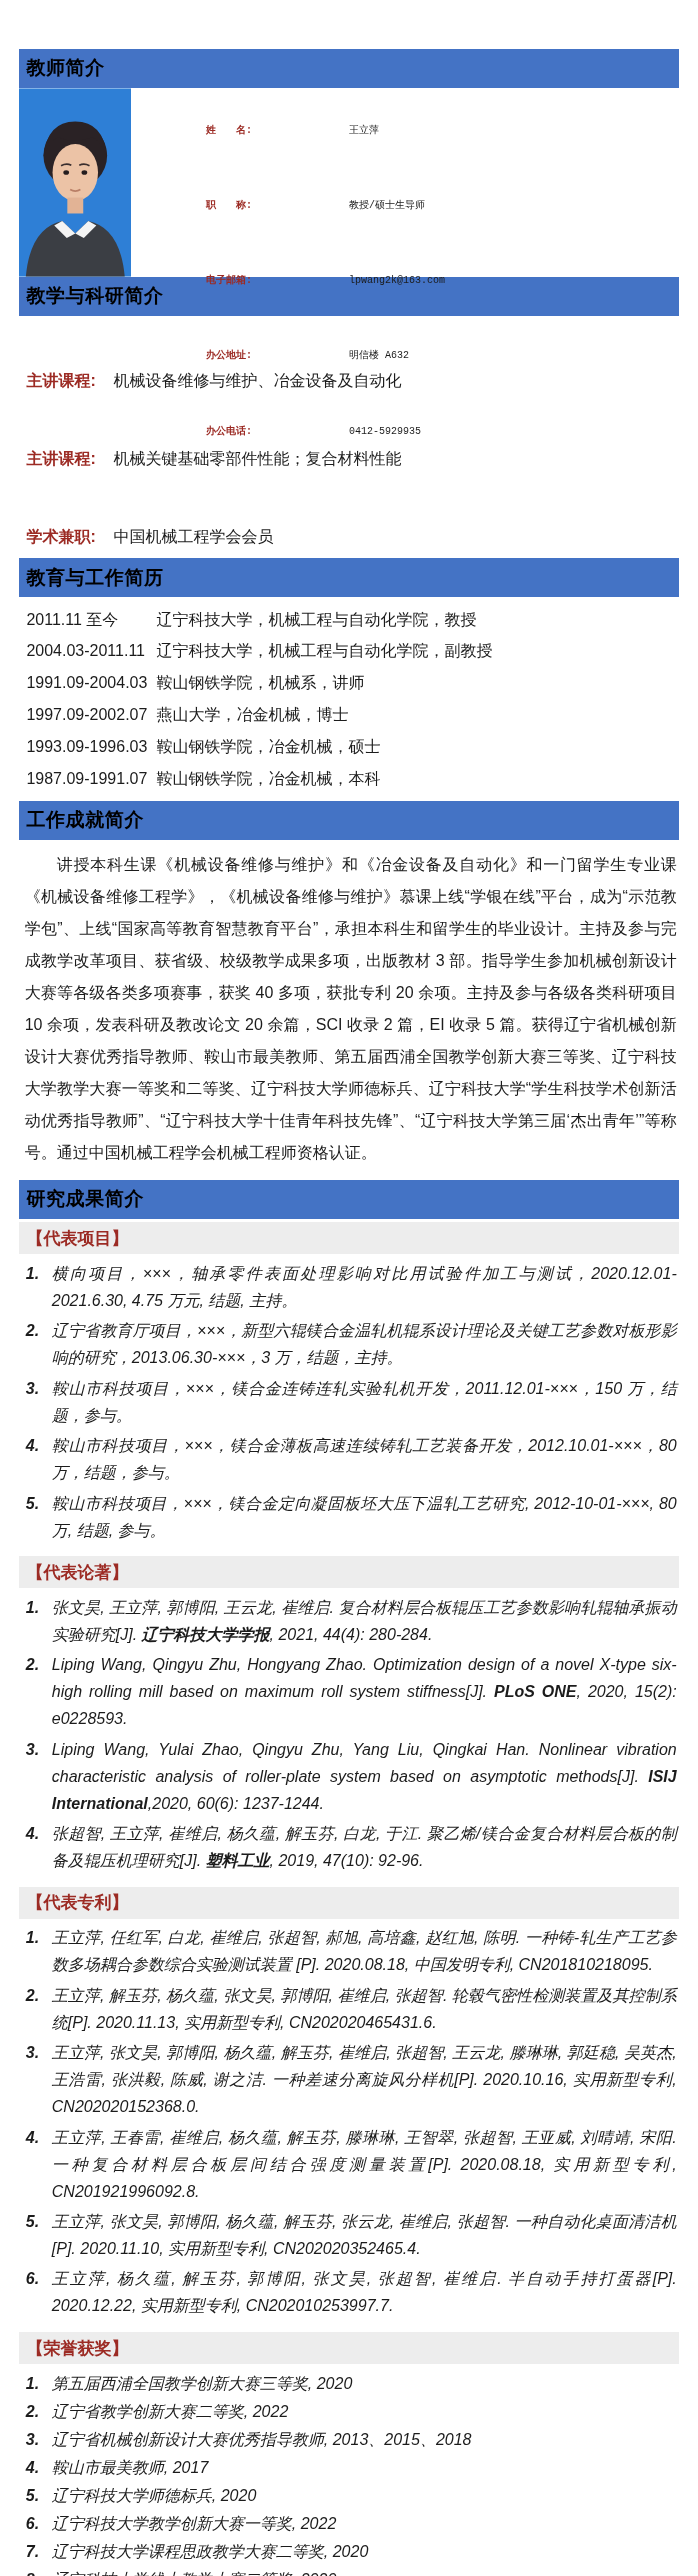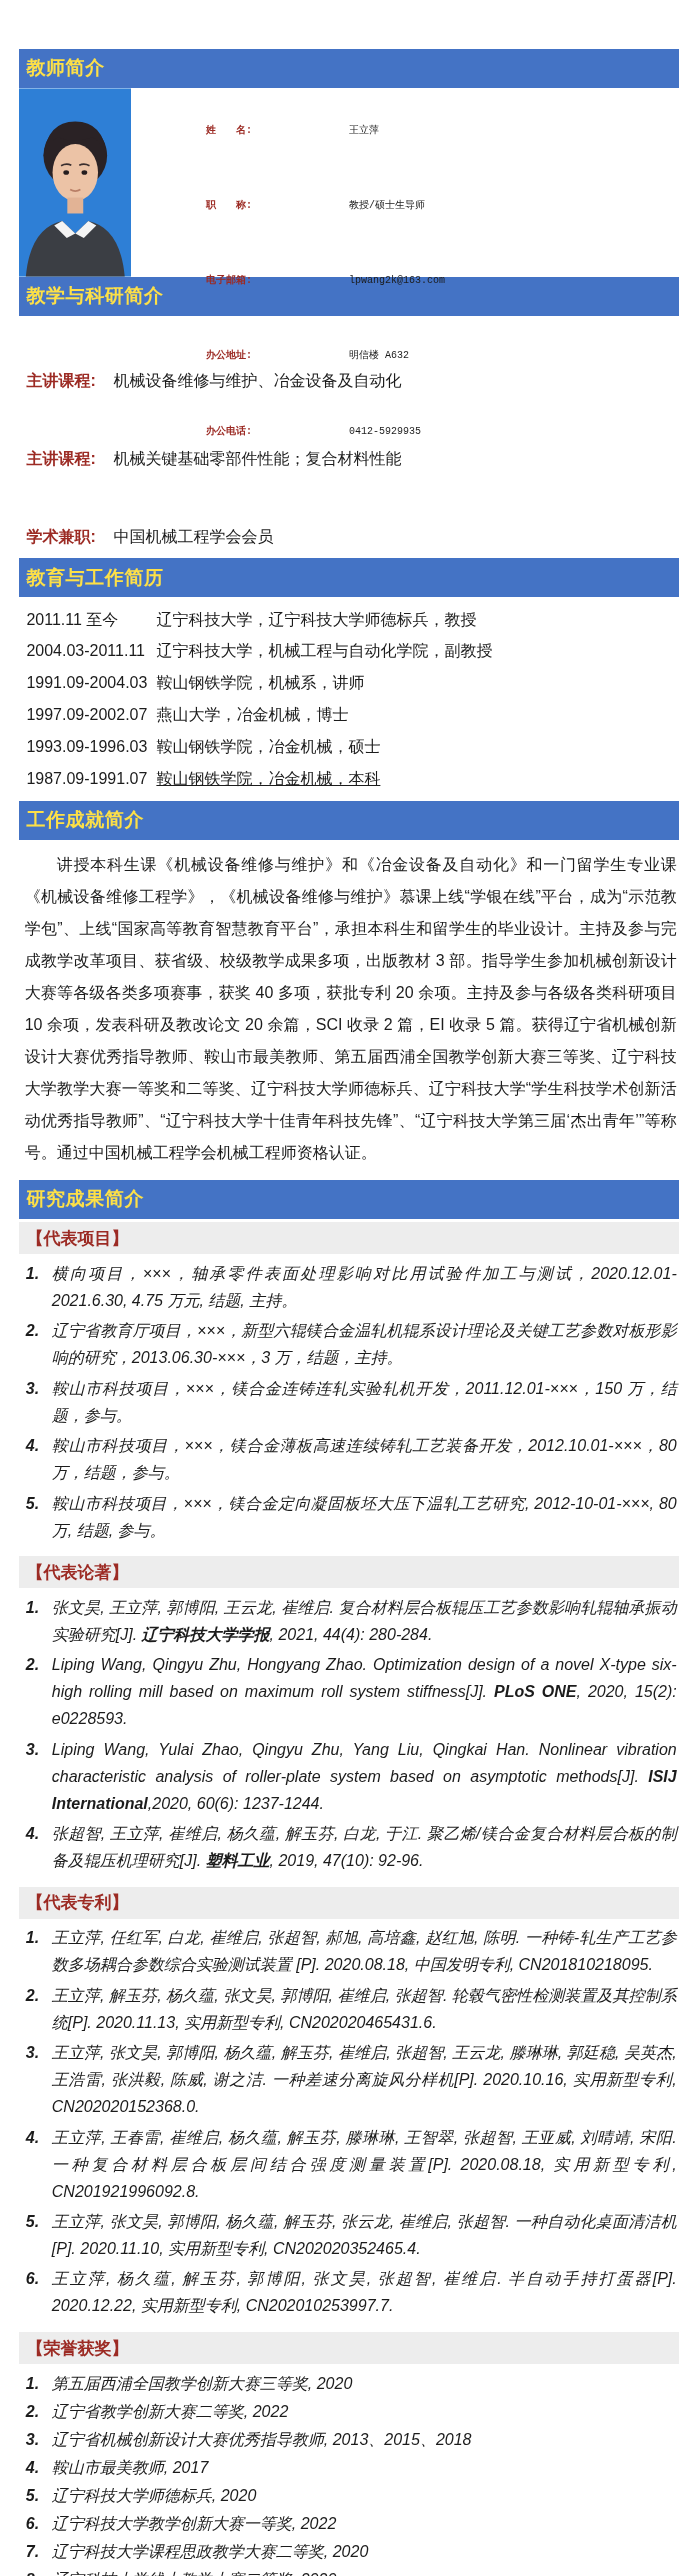--- a/index.html
+++ b/index.html
@@ -5,21 +5,21 @@
   * { box-sizing: border-box; }
   html, body { margin: 0; padding: 0; background: #ffffff; }
   .page {
     width: 698px; height: 2576px; overflow: hidden; background: #ffffff;
     font-family: "Liberation Sans", "DejaVu Sans", sans-serif;
     color: #1c1c1c; padding-top: 49px;
   }
   .content { width: 660px; margin-left: 19px; }
 
   .band {
-    background: #4473c5; color: #fde047; font-weight: 700;
+    background: #4473c5; color: #000000; font-weight: 700;
     font-size: 19px; line-height: 24px; padding: 7.4px 5.7px 7.4px 7.4px;
     letter-spacing: 0.6px;
   }
   .subband {
     background: #ededed; color: #9c2b24; font-weight: 700;
     font-size: 17px; line-height: 23px; padding: 4.6px 5.7px 4.6px 7.4px; margin-top: 3.4px;
   }
 
   
   .profile { display: flex; height: 189px; }
@@ -31,21 +31,21 @@
 
   
   .kv { padding: 11.4px 0 10.3px 7.4px; }
   .kvrow { font-size: 16px; line-height: 20.5px; margin-bottom: 13.7px; }
   .kvrow:last-child { margin-bottom: 0; }
   .kvlabel { display: inline-block; width: 87px; color: #9c2b24; font-weight: 700; margin-top: 44px; }
 
   
   .timeline { padding: 12.6px 0 11.4px 7.4px; }
   .trow { font-size: 16px; line-height: 20.5px; margin-bottom: 11.4px; }
-  .trow:last-child { margin-bottom: 0; text-decoration: underline; }
+  .trow:last-child { margin-bottom: 0; }
   .tperiod { display: inline-block; width: 130px; }
 
   
   .para {
     font-size: 16px; line-height: 32px; text-align: justify;
     margin: 9px 2.3px 11.4px 5.7px; text-indent: 2em;
   }
 
   
   ol.nlist { list-style: none; counter-reset: it; margin: 5.7px 0 0 0; padding: 0 2.3px 5.7px 6.8px; }
@@ -120,21 +120,21 @@
       <div class="kvrow">
         <span class="kvlabel">学术兼职:</span><span>中国机械工程学会会员</span>
       </div>
     </div>
 
     <div class="band">
       <span>教育与工作简历</span>
     </div>
     <div class="timeline">
       <div class="trow">
-        <span class="tperiod">2011.11 至今</span><span>辽宁科技大学，辽宁科技大学师德标兵，教授</span>
+        <span class="tperiod">2011.11 至今</span><span>辽宁科技大学，机械工程与自动化学院，教授</span>
       </div>
       <div class="trow">
         <span class="tperiod">2004.03-2011.11</span><span>辽宁科技大学，机械工程与自动化学院，副教授</span>
       </div>
       <div class="trow">
         <span class="tperiod">1991.09-2004.03</span><span>鞍山钢铁学院，机械系，讲师</span>
       </div>
       <div class="trow">
         <span class="tperiod">1997.09-2002.07</span><span>燕山大学，冶金机械，博士</span>
       </div>

